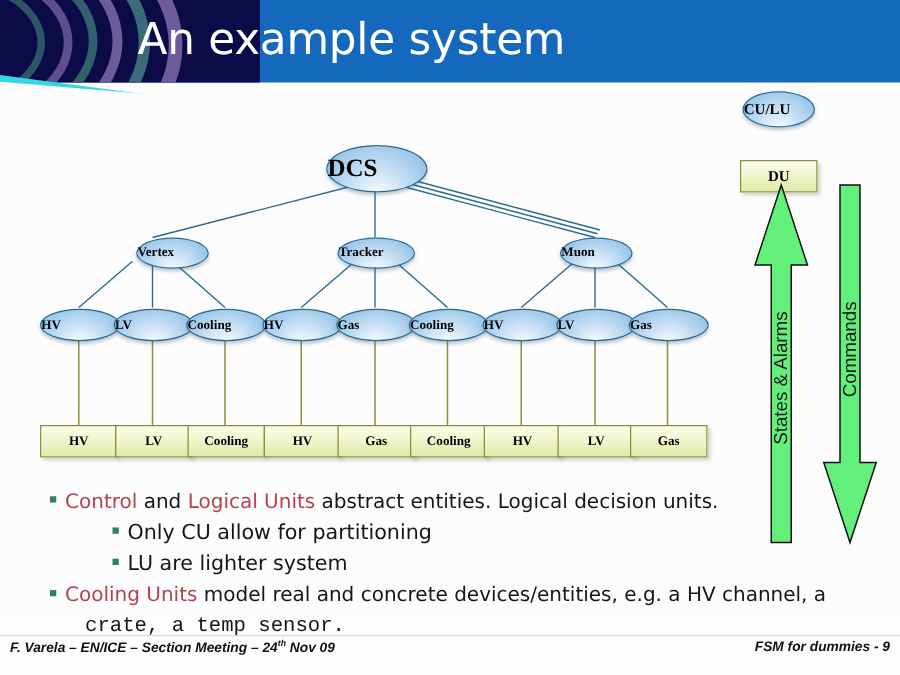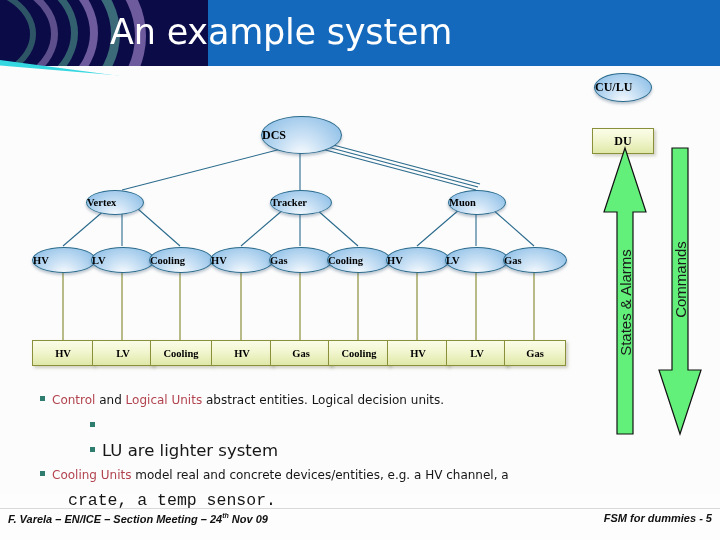--- a/index.html
+++ b/index.html
@@ -58,21 +58,21 @@
 
   
   .arrow-wrap{position:absolute;}
   .arrow-label{position:absolute;color:#1a1a1a;font-size:15px;
     font-family:"Liberation Sans", sans-serif;
     transform-origin:center center;white-space:nowrap;}
 
   
   .bullets{position:absolute;left:28px;top:388px;width:640px;
      font-family:"DejaVu Sans", sans-serif;color:#161616;}
-  .b1{font-size:12px;line-height:25px;padding-left:12px;}
+  .b1{font-size:16px;line-height:25px;padding-left:12px;}
   .b2{font-size:16.5px;line-height:25px;padding-left:62px;}
   .bsq{display:inline-block;width:5px;height:5px;background:#2f7d6e;
      vertical-align:middle;margin-right:7px;position:relative;top:-2px;}
   .hl{color:#b2444f;}
   .cont{padding-left:40px;font-size:16.5px;line-height:25px;font-family:Liberation Mono, monospace;}
 
   
   .foot-rule{position:absolute;left:0;top:508px;width:720px;height:1px;background:#dadada;}
   .foot{position:absolute;top:512px;font-family:"Liberation Sans", sans-serif;
      font-size:11px;font-weight:bold;font-style:italic;color:#111;}
@@ -134,25 +134,25 @@
       </g>
     </svg>
 
     <div class="ellipse-node legend-ellipse" style="left:594px;top:7px;">
         <span>CU/LU</span>
       </div>
     <div class="box-node legend-box" style="left:592px;top:46px;">
         <span>DU</span>
       </div>
 
-    <div class="ellipse-node" style="left:261px;top:50px;width:79px;height:36px;font-size:12px;">
+    <div class="ellipse-node" style="left:261px;top:50px;width:79px;height:36px;font-size:20px;">
       <span>DCS</span>
     </div>
 
-    <div class="ellipse-node" style="left:86px;top:124px;width:56px;height:23px;font-size:10.5px;">
+    <div class="ellipse-node" style="left:109px;top:124px;width:56px;height:23px;font-size:10.5px;">
       <span>Vertex</span>
     </div>
     <div class="ellipse-node" style="left:270px;top:124px;width:60px;height:23px;font-size:10.5px;">
       <span>Tracker</span>
     </div>
     <div class="ellipse-node" style="left:448px;top:124px;width:56px;height:23px;font-size:10.5px;">
       <span>Muon</span>
     </div>
 
     <div class="ellipse-node" style="left:32px;top:181px;width:62px;height:24px;font-size:10.5px;">
@@ -223,28 +223,28 @@
     </svg>
     <div class="arrow-label" style="left:600px;top:205px;width:160px;text-align:center;transform:rotate(-90deg);">Commands</div>
 
   </div>
 
   <div class="bullets">
     <div class="b1">
       <span class="bsq"></span><span class="hl">Control</span><span> and </span><span class="hl">Logical Units</span><span> abstract entities. Logical decision units.</span>
     </div>
     <div class="b2">
-      <span class="bsq"></span>
+      <span class="bsq"></span><span>Only CU allow for partitioning</span>
     </div>
     <div class="b2">
       <span class="bsq"></span><span>LU are lighter system</span>
     </div>
     <div class="b1">
       <span class="bsq"></span><span class="hl">Cooling Units</span><span> model real and concrete devices/entities, e.g. a HV channel, a</span>
     </div>
     <div class="cont">crate, a temp sensor.</div>
   </div>
 
   <div class="foot-rule"></div>
   <div class="foot foot-l"><span>F. Varela – EN/ICE – Section Meeting – 24</span><sup>th</sup><span> Nov 09</span></div>
-  <div class="foot foot-r">FSM for dummies - 5</div>
+  <div class="foot foot-r">FSM for dummies - 9</div>
 
 </div>
 
 </body></html>

